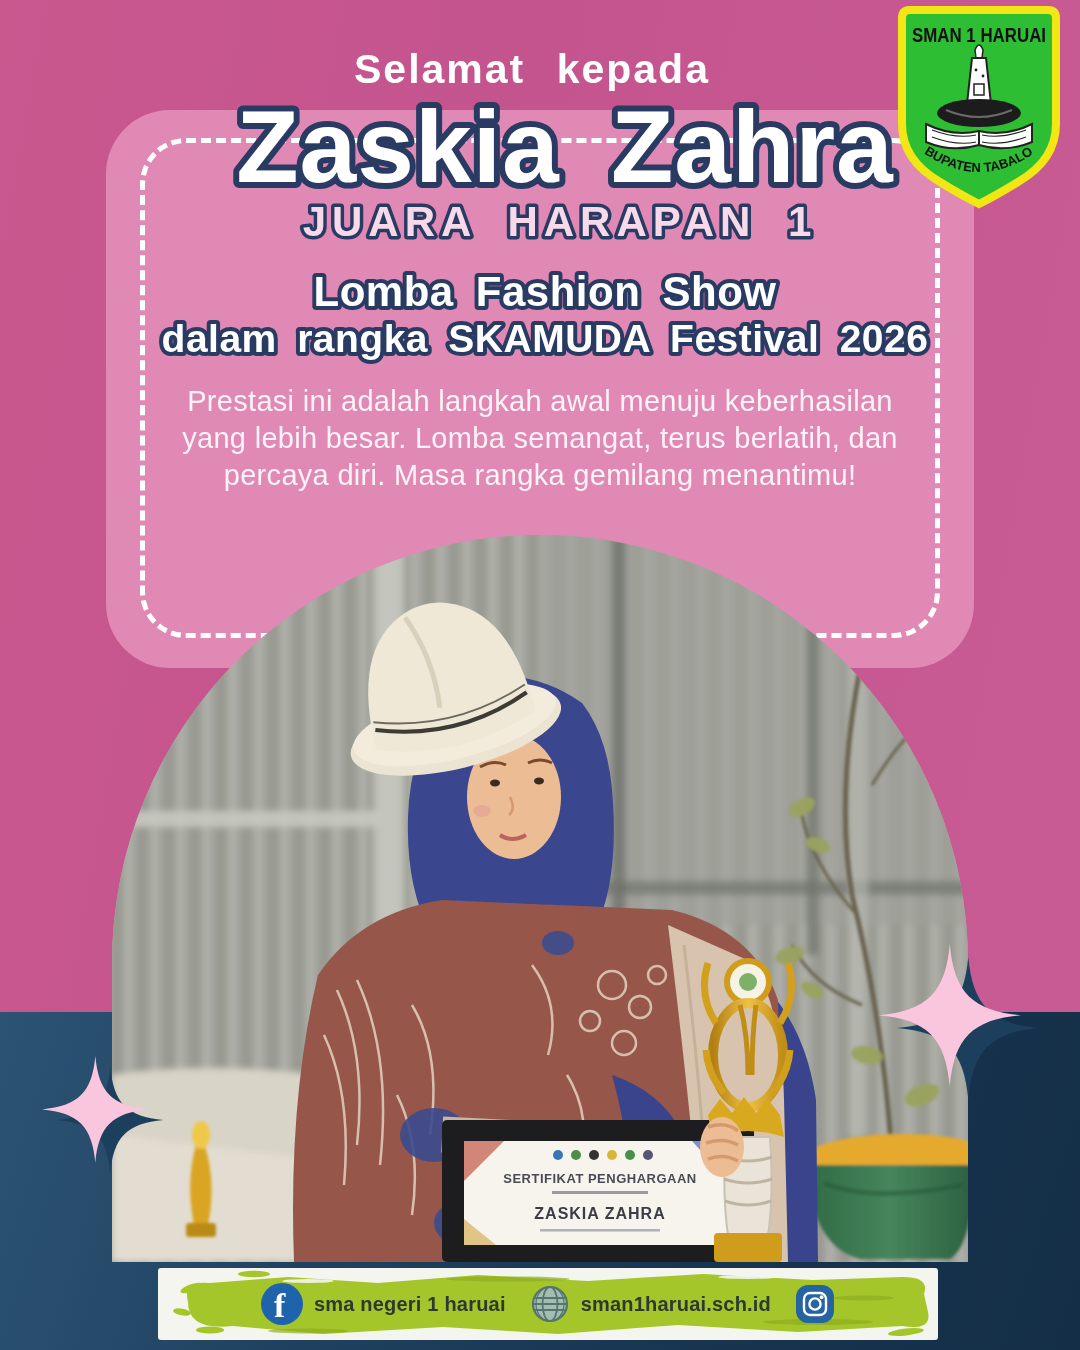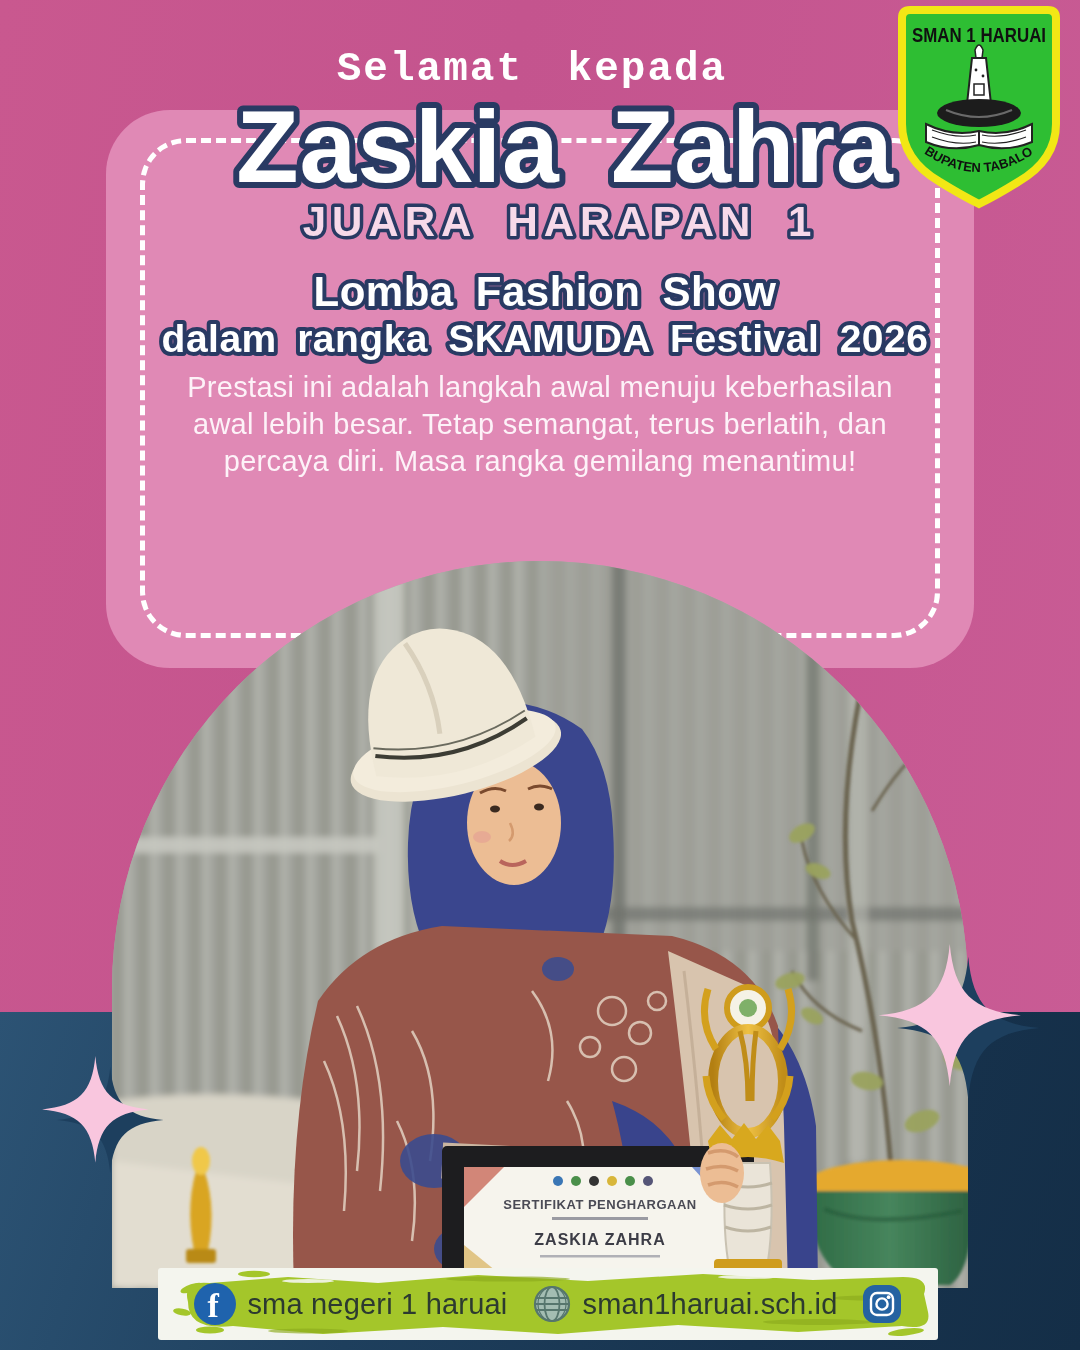--- a/index.html
+++ b/index.html
@@ -10,38 +10,38 @@
   }
   .abs{position:absolute;}
   
   .bottom-bg{left:0;top:1012px;width:1080px;height:338px;
     background:linear-gradient(108deg,#2c5374 0%,#1e3f5d 38%,#17334e 72%,#142e47 100%);z-index:1;}
   
   .panel{left:106px;top:110px;width:868px;height:558px;border-radius:64px;background:#e089b5;z-index:2;}
   .dashed{left:140px;top:138px;width:800px;height:500px;border-radius:46px;border:5px dashed #ffffff;box-sizing:border-box;z-index:3;}
   
   .greeting{left:0;top:46px;width:1064px;text-align:center;color:#ffffff;
-    font-size:41px;font-weight:bold;letter-spacing:2px;word-spacing:18px;z-index:4;font-family:Liberation Mono, monospace;}
+    font-size:41px;font-weight:bold;letter-spacing:2px;word-spacing:18px;z-index:4;}
   .hsvg{z-index:4;}
-  .message{left:165px;top:369px;width:750px;text-align:center;color:#fdf2f8;
+  .message{left:165px;top:383px;width:750px;text-align:center;color:#fdf2f8;
     font-size:29px;line-height:37px;font-weight:400;z-index:4;letter-spacing:.3px;}
   
-  .arch{left:112px;top:561px;width:856px;height:727px;border-radius:428px 428px 0 0;
+  .arch{left:112px;top:535px;width:856px;height:727px;border-radius:428px 428px 0 0;
     overflow:hidden;z-index:5;background:#a6a7a1;}
   .strip-shadow{left:112px;top:1242px;width:836px;height:20px;z-index:4;
     background:linear-gradient(to bottom,rgba(98,148,188,.55),rgba(98,148,188,0));}
   .logo{left:896px;top:6px;width:166px;height:204px;z-index:6;}
   .sparkle{z-index:7;}
   
   .social-bar{left:148px;top:1260px;width:800px;height:88px;z-index:8;}
   .bar-base{position:absolute;left:10px;top:8px;width:780px;height:72px;background:#f4f5ee;border-radius:3px;}
   .bar-brush{position:absolute;left:10px;top:8px;width:780px;height:72px;}
   .bar-row{position:absolute;left:18px;top:8px;width:764px;height:72px;display:flex;align-items:center;justify-content:center;gap:24px;}
   .bar-item{display:flex;align-items:center;gap:11px;}
-  .bar-label{font-size:29px;font-weight:normal;color:#2c3a30;letter-spacing:.2px;white-space:nowrap;}
+  .bar-label{font-size:20px;font-weight:bold;color:#2c3a30;letter-spacing:.2px;white-space:nowrap;}
   .fb-circle{width:42px;height:42px;border-radius:50%;background:#1f63ad;position:relative;overflow:hidden;flex:0 0 auto;}
   .fb-circle span{position:absolute;left:13px;top:4px;color:#fff;font-size:34px;font-weight:bold;font-family:"Liberation Serif",serif;}
 </style>
 </head>
 <body>
 
 <div class="poster">
 
   <div class="abs bottom-bg"></div>
   <div class="abs panel"></div>
@@ -60,21 +60,21 @@
   <svg class="abs hsvg" style="left:0;top:266px;" width="1080" height="54">
     <text x="545" y="40" text-anchor="middle" font-family="Liberation Sans,sans-serif" font-size="42" font-weight="bold" fill="#ffffff" stroke="#293a63" stroke-width="8" stroke-linejoin="round" paint-order="stroke" word-spacing="10" letter-spacing=".5">Lomba Fashion Show</text>
   </svg>
 
   <svg class="abs hsvg" style="left:0;top:312px;" width="1080" height="54">
     <text x="545" y="40" text-anchor="middle" font-family="Liberation Sans,sans-serif" font-size="39" font-weight="bold" fill="#ffffff" stroke="#293a63" stroke-width="8" stroke-linejoin="round" paint-order="stroke" word-spacing="9" letter-spacing=".5">dalam rangka SKAMUDA Festival 2026</text>
   </svg>
 
   <div class="abs message">
     <div>Prestasi ini adalah langkah awal menuju keberhasilan</div>
-    <div>awal lebih besar. Tetap semangat, terus berlatih, dan</div>
+    <div>yang lebih besar. Lomba semangat, terus berlatih, dan</div>
     <div>percaya diri. Masa rangka gemilang menantimu!</div>
   </div>
 
   <div class="abs arch">
     <svg width="856" height="727" viewBox="0 0 856 727">
       <defs>
         <pattern id="wallStripes" width="26" height="727" patternUnits="userSpaceOnUse">
           <rect width="26" height="727" fill="#a3a49e"></rect>
           <rect x="0" width="9" height="727" fill="#97998f"></rect>
           <rect x="14" width="5" height="727" fill="#b2b4ac"></rect>

